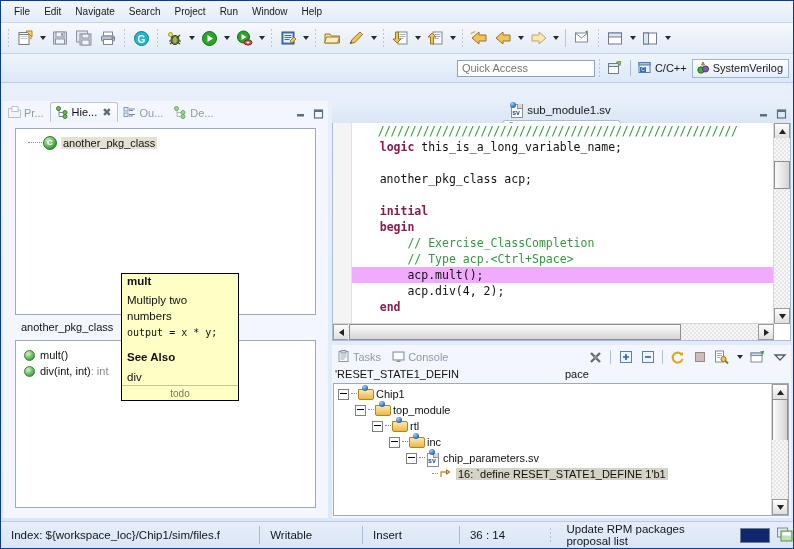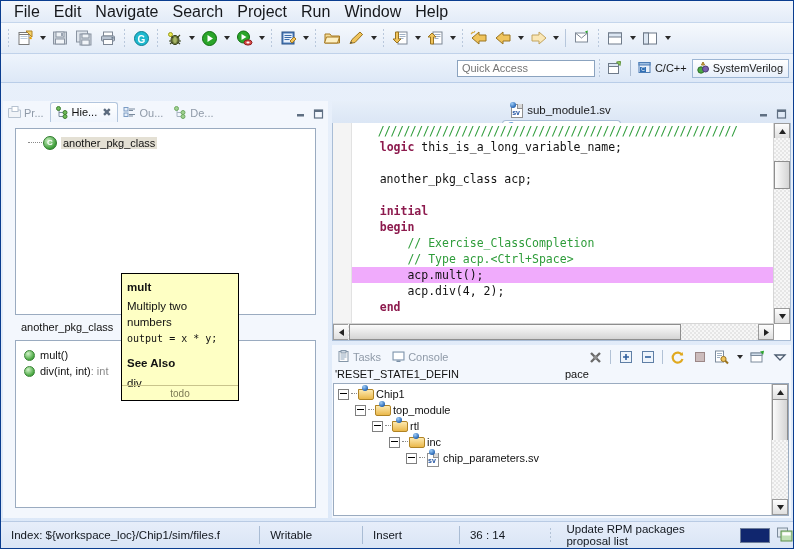--- a/index.html
+++ b/index.html
@@ -27,21 +27,21 @@
   .win-btn{width:16px;height:15px;background:linear-gradient(to bottom,#f4f7fb,#c8d4e4);
            border:1px solid #3d4f68;border-top-color:#fdfdfe;border-left-color:#fdfdfe;
            position:relative;cursor:default;}
   .win-btn span{position:absolute;left:0;right:0;top:0;bottom:0;display:flex;align-items:center;
       justify-content:center;font-size:10px;color:#000;line-height:1;font-family:"Liberation Sans",sans-serif;}
   .wb-min span{align-items:flex-end;padding-bottom:2px;font-size:12px;font-weight:bold;}
 
   
   .menubar{height:21px;display:flex;align-items:center;padding-left:6px;
            background:linear-gradient(to bottom,#f2f6fc,#e3ecf8);border-bottom:1px solid #c5d6ec;}
-  .menu-item{padding:2px 7px;color:#16181c;font-size:16px;cursor:default;}
+  .menu-item{padding:2px 7px;color:#16181c;font-size:10px;cursor:default;}
 
   
   .toolbar{height:30px;display:flex;align-items:center;padding:0 3px;
            background:linear-gradient(to bottom,#f6f9fd,#e2ebf7);border-bottom:1px solid #c0d2ea;}
   .tb-grip{width:3px;height:20px;margin:0 3px;
     background-image:radial-gradient(#b9c8dc 40%,transparent 41%);
     background-size:3px 4px;}
   .tb-btn{width:22px;height:22px;display:flex;align-items:center;justify-content:center;cursor:default;border:1px solid transparent;}
   .tb-arrow{width:11px;height:22px;display:flex;align-items:center;justify-content:center;cursor:default;}
   .tb-arrow:after{content:"";border-left:3px solid transparent;border-right:3px solid transparent;border-top:4px solid #2a2a2a;}
@@ -121,21 +121,21 @@
 
   
   .bv-toolbar{position:absolute;right:2px;top:1px;display:flex;align-items:center;gap:3px;}
   .bv-btn{width:19px;height:18px;display:flex;align-items:center;justify-content:center;cursor:default;}
   .bv-sep{width:1px;height:14px;background:#b2c2d6;margin:0 2px;}
 
   .filter-row{height:15px;font-size:11px;color:#111;display:flex;align-items:center;padding-left:3px;}
 
   
   .tooltip{position:absolute;background:#feffc4;border:1px solid #000;
-     font-size:11.5px;color:#111;padding:7px 5px 0 5px;box-sizing:border-box;z-index:50;}
+     font-size:11.5px;color:#111;padding:1px 5px 0 5px;box-sizing:border-box;z-index:50;}
   .tt-title{font-weight:bold;font-size:11.5px;margin-bottom:5px;}
   .tt-p{margin:0 0 1px 0;line-height:16px;}
   .tt-code{font-family:"DejaVu Sans Mono",monospace;font-size:10px;}
   .tt-h{font-weight:bold;margin-top:10px;margin-bottom:6px;}
   .tt-foot{position:absolute;left:0;right:0;bottom:0;height:14px;border-top:1px solid #c9c48c;
      font-size:10px;color:#7d7b55;display:flex;align-items:center;justify-content:center;}
 
   
   .statusbar{position:absolute;left:0;right:0;bottom:0;height:26px;display:flex;align-items:center;
     background:linear-gradient(to bottom,#e7eefa,#dae5f5);border-top:1px solid #b9cbe4;font-size:11.5px;color:#11161d;}
@@ -665,20 +665,29 @@
                 <span class="expander"></span>
                 <span class="dots" style="width:6px;"></span>
                 <span class="ed-icon" style="width:13px;height:13px;">
                   <span class="pg"></span>
                   <span class="fold"></span>
                   <span class="v">sv</span>
                   <span class="blue" style="left:3px;top:-3px;"></span>
                 </span>
                 <span style="margin-left:4px;">chip_parameters.sv</span>
               </div>
+              <div class="tree-row" style="padding-left: 89px;">
+                <span style="display:inline-block;width:9px;"></span>
+                <span class="dots" style="width:6px;"></span>
+                <span style="display:inline-block;width:13px;"><svg width="13" height="11" viewBox="0 0 13 11">
+                    <path d="M2 9 L2 4 L9 4" fill="none" stroke="#c79a2a" stroke-width="1.4"></path>
+                    <path d="M7.5 1.8 L11 4 L7.5 6.2 Z" fill="#f0c45c" stroke="#9a7420"></path>
+                  </svg></span>
+                <span style="margin-left:4px;background:#d6d2c4;padding:0 2px;">16: `define RESET_STATE1_DEFINE 1'b1</span>
+              </div>
             </div>
           <div class="sb-v" style="right:0;top:0;bottom:0;width:16px;">
             <div class="sb-arrow" style="left:0;top:0;width:14px;height:14px;">
               <svg width="7" height="5" viewBox="0 0 7 5">
                   <path d="M3.5 0 L7 5 L0 5 Z" fill="#222"></path>
                 </svg>
               </div>
             <div class="sb-thumb" style="left:0;top:15px;width:14px;height:40px;"></div>
             <div class="sb-track" style="left:0;right:0;top:56px;bottom:15px;"></div>
             <div class="sb-arrow" style="left:0;bottom:0;width:14px;height:14px;">

